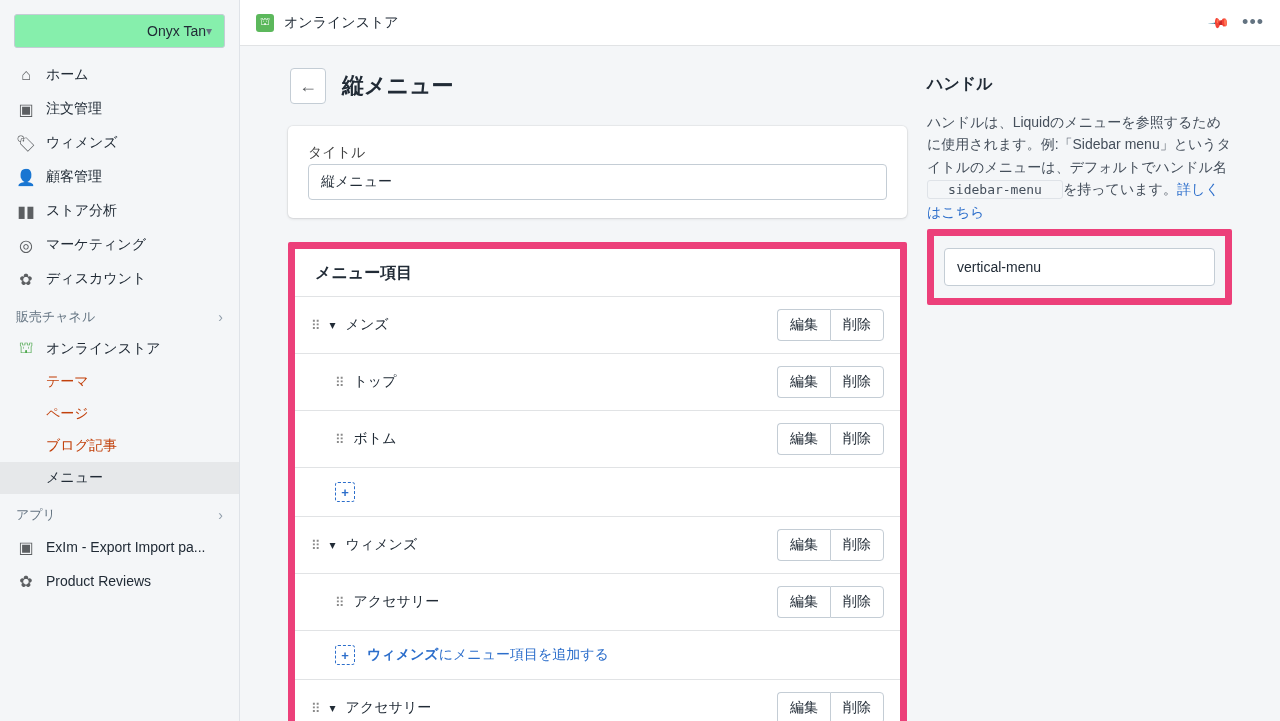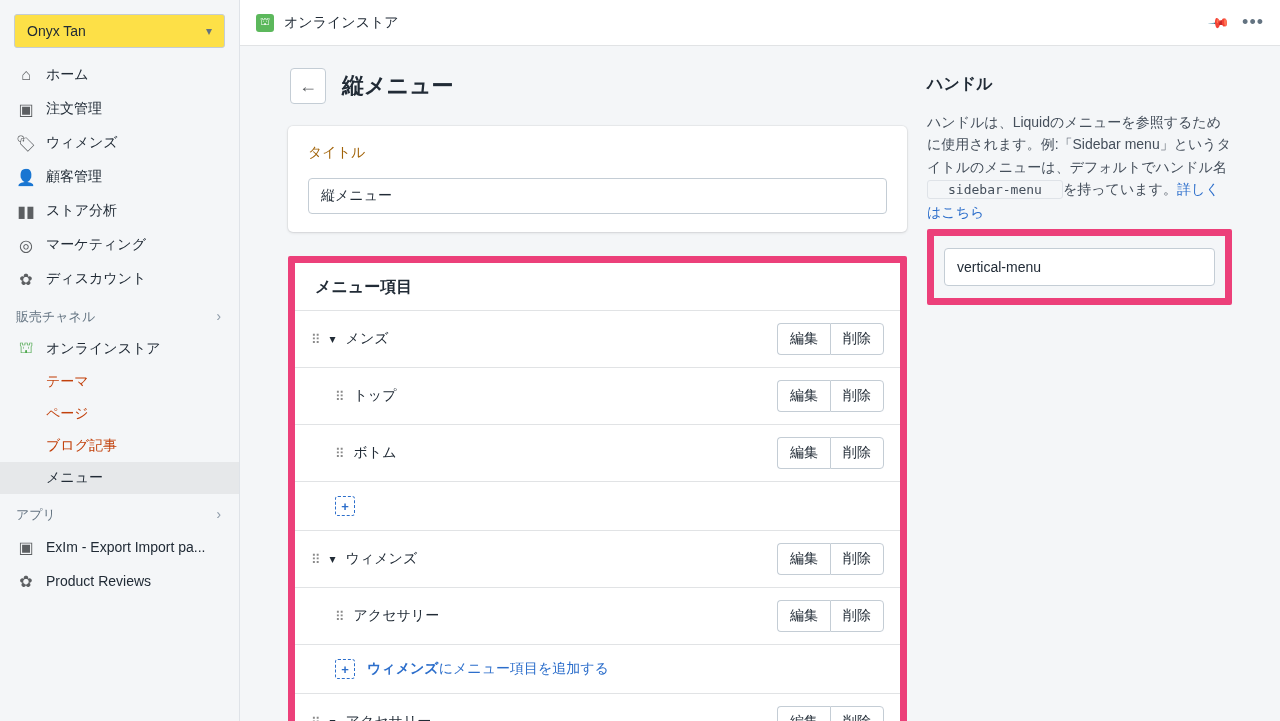--- a/index.html
+++ b/index.html
@@ -1,26 +1,26 @@
 <!DOCTYPE html>
 <html><head>
 <meta charset="utf-8">
 <style>
 * { box-sizing: border-box; margin: 0; padding: 0; }
 body { font-family: -apple-system, BlinkMacSystemFont, "Segoe UI", sans-serif; background: #f4f6f8; color: #212b36; font-size: 14px; }
 .app { display: flex; min-height: 100vh; }
 
 
 .sidebar { width: 240px; background: #f4f6f8; border-right: 1px solid #dfe3e8; display: flex; flex-direction: column; flex-shrink: 0; }
-.store-select { margin: 14px 14px 10px; border: 1px solid #c4cdd5; border-radius: 3px; background: #fde047; padding: 8px 12px; display: flex; justify-content: space-between; align-items: center; cursor: pointer; font-weight: 400; }
+.store-select { margin: 14px 14px 10px; border: 1px solid #c4cdd5; border-radius: 3px; background: #86efac; padding: 8px 12px; display: flex; justify-content: flex-end; align-items: center; cursor: pointer; font-weight: 400; }
 .store-select .chevron { color: #637381; font-size: 12px; }
 .nav-list { list-style: none; }
 .nav-item { display: flex; align-items: center; padding: 7px 16px; cursor: pointer; color: #212b36; }
 .nav-item .icon { width: 20px; height: 20px; margin-right: 10px; display: inline-flex; align-items: center; justify-content: center; color: #5c5f62; font-size: 16px; }
-.nav-section { padding: 12px 16px 6px; color: #637381; font-size: 13px; display: flex; justify-content: space-between; align-items: center; font-family: Liberation Mono, monospace; }
+.nav-section { padding: 12px 16px 6px; color: #637381; font-size: 13px; display: flex; justify-content: space-between; align-items: center; }
 .nav-section .chev { color: #919eab; font-size: 14px; }
 .subnav .nav-item { padding-left: 46px; color: #c2410c; }
 .subnav .nav-item.selected { background: #e6e8ea; color: #212b36; font-weight: 500; }
 
 
 .main { flex: 1; display: flex; flex-direction: column; }
 .topbar { height: 46px; background: #fff; border-bottom: 1px solid #e1e3e5; display: flex; align-items: center; padding: 0 16px; justify-content: space-between; }
 .topbar-left { display: flex; align-items: center; gap: 10px; }
 .app-icon { width: 18px; height: 18px; background: #5cb85c; border-radius: 3px; display: inline-flex; align-items: center; justify-content: center; font-size: 11px; color: #fff; }
 .topbar-right { display: flex; align-items: center; gap: 14px; color: #637381; }
@@ -29,21 +29,21 @@
 
 .content { padding: 22px 48px; display: flex; gap: 20px; align-items: flex-start; }
 .content-main { flex: 1; max-width: 900px; }
 
 .page-header { display: flex; align-items: center; gap: 16px; margin-bottom: 22px; padding-left: 2px; }
 .back-btn { width: 36px; height: 36px; border: 1px solid #c4cdd5; border-radius: 4px; background: #fff; display: flex; align-items: center; justify-content: center; cursor: pointer; font-size: 18px; color: #5c5f62; }
 .page-title { font-size: 22px; font-weight: 600; }
 
 .card { background: #fff; border-radius: 5px; box-shadow: 0 0 0 1px rgba(63,63,68,.05), 0 1px 3px rgba(63,63,68,.15); margin-bottom: 24px; }
 .card-pad { padding: 18px 20px; }
-.field-label { color: #a16207; margin-bottom: 16px; font-size: 14px; }
+.field-label { color: #404040; margin-bottom: 2px; font-size: 14px; }
 .text-input { width: 100%; border: 1px solid #c4cdd5; border-radius: 4px; padding: 9px 12px; font-size: 14px; background: #fff; color: #212b36; }
 code.inline { background: #f4f6f8; border: 1px solid #dfe3e8; padding: 1px 20px; border-radius: 3px; font-family: monospace; font-size: 13px; }
 a.link { color: #2c6ecb; text-decoration: none; }
 
 
 .menu-card { border: 7px solid #ec407a; border-radius: 2px; }
 .menu-card-inner { background: #fff; }
 .menu-header { padding: 14px 20px 12px; font-weight: 600; font-size: 16px; }
 .menu-row { display: flex; align-items: center; justify-content: space-between; padding: 12px 16px; border-top: 1px solid #e1e3e5; }
 .menu-row.nested { padding-left: 40px; border-left: none; margin-left: 0; border-top: 1px solid #e1e3e5; }

